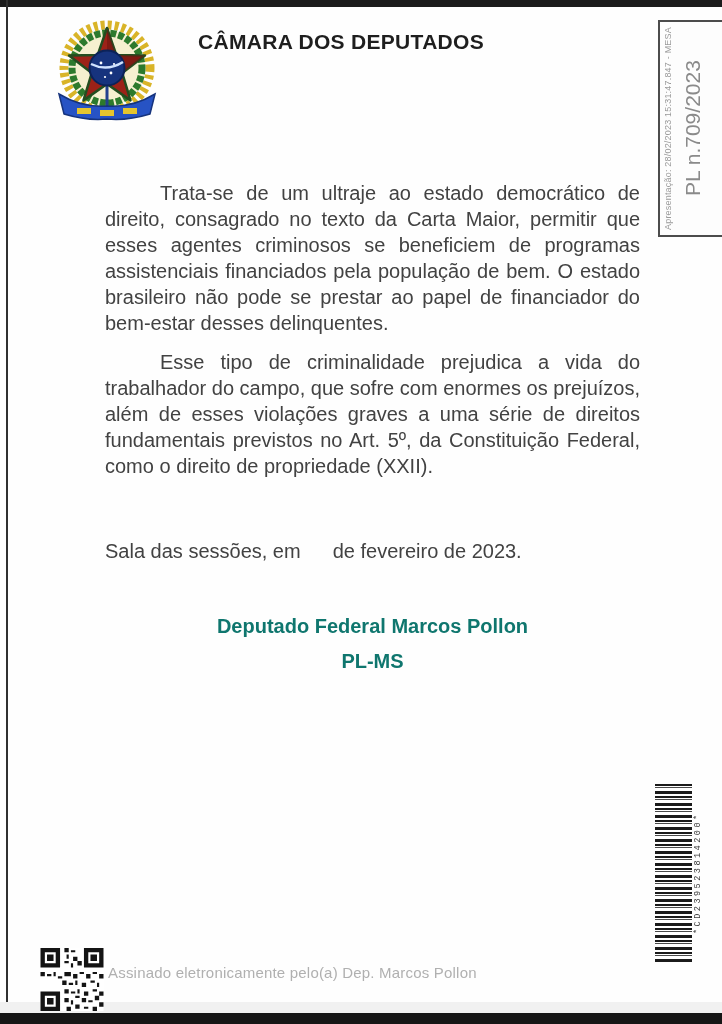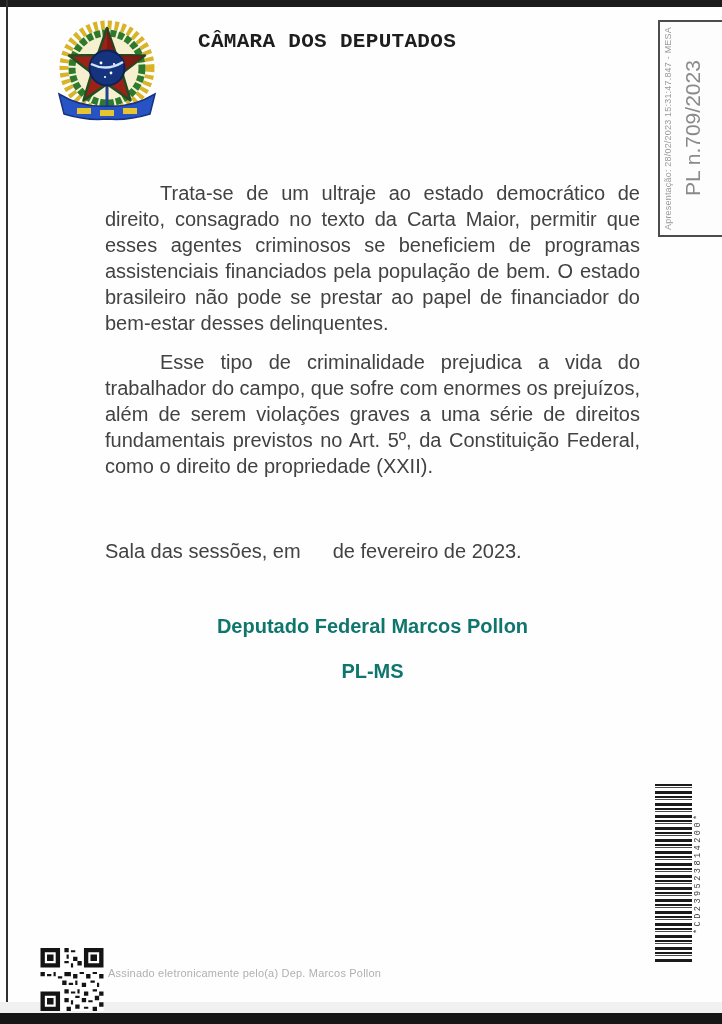--- a/index.html
+++ b/index.html
@@ -18,21 +18,21 @@
   
   .frame-top    { position: absolute; left: 0; top: 0; width: 722px; height: 7px; background: #1c1c1c; }
   .frame-bottom { position: absolute; left: 0; top: 1013px; width: 722px; height: 11px; background: #161616; }
   .frame-left   { position: absolute; left: 6px; top: 0; width: 2px; height: 1024px; background: #303030; }
   .scan-strip   { position: absolute; left: 0; top: 1002px; width: 722px; height: 11px; background: #f1f1f1; }
 
   
   .logo { position: absolute; left: 46px; top: 20px; width: 122px; height: 108px; }
   .header-text {
     position: absolute; left: 198px; top: 28px; width: 450px;
-    font-family: Liberation Mono, monospace;
+    font-family: Liberation Sans, sans-serif;
     font-weight: bold; color: #1e1e1e;
     font-size: 20.5px; line-height: 28px;
   }
   .header-text .org { font-size: 21px; letter-spacing: 0.3px; }
 
   
   .stamp-box {
     position: absolute; left: 658px; top: 20px; width: 64px; height: 217px;
     border: 2px solid #4c4c4c; border-right: none;
     background: #fdfdfd;
@@ -47,21 +47,21 @@
 
   
   .doc-body {
     position: absolute; left: 105px; top: 180px; width: 535px;
     font-size: 20px; line-height: 26px; color: #424242;
   }
   .doc-body p { text-align: justify; text-indent: 55px; margin-bottom: 13px; }
   .date-line { margin-top: 59px; }
   .date-gap { display: inline-block; width: 32px; }
   .signature { margin-top: 49px; text-align: center; font-weight: bold; color: #0f766e; }
-  .signature .party { margin-top: 19px; }
+  .signature .party { margin-top: 9px; }
 
   
   .barcode {
     position: absolute; left: 655px; top: 784px; width: 37px; height: 178px;
     background-image: repeating-linear-gradient(to bottom,
       #1b1b1b 0px, #1b1b1b 2px,
       #ffffff 2px, #ffffff 3px,
       #4a4a4a 3px, #4a4a4a 4px,
       #ffffff 4px, #ffffff 7px,
       #1b1b1b 7px, #1b1b1b 10px,
@@ -72,21 +72,21 @@
     writing-mode: vertical-rl; transform: rotate(180deg);
     font-family: "Liberation Mono", monospace;
     font-size: 8.5px; letter-spacing: 2.5px; color: #3d3d3d;
     text-align: center; white-space: nowrap;
   }
 
   
   .qr { position: absolute; left: 40px; top: 948px; width: 64px; height: 63px; }
   .footer-text {
     position: absolute; left: 108px; top: 964px;
-    font-size: 11px; line-height: 18px; color: #b0b0b0; letter-spacing: 0.2px;
+    font-size: 15px; line-height: 18px; color: #b0b0b0; letter-spacing: 0.2px;
   }
 </style>
 </head>
 <body>
 
 <div class="page">
 
   <div class="frame-top"></div>
   <div class="frame-left"></div>
   <div class="scan-strip"></div>
@@ -122,21 +122,21 @@
     <div class="org">CÂMARA DOS DEPUTADOS</div>
   </div>
 
   <div class="stamp-box">
     <span class="stamp-rotated stamp-presentation">Apresentação: 28/02/2023 15:31:47.847 - MESA</span>
     <span class="stamp-rotated stamp-number">PL n.709/2023</span>
   </div>
 
   <div class="doc-body">
     <p>Trata-se de um ultraje ao estado democrático de direito, consagrado no texto da Carta Maior, permitir que esses agentes criminosos se beneficiem de programas assistenciais financiados pela população de bem. O estado brasileiro não pode se prestar ao papel de financiador do bem-estar desses delinquentes.</p>
-    <p>Esse tipo de criminalidade prejudica a vida do trabalhador do campo, que sofre com enormes os prejuízos, além de serem violações graves a uma série de direitos fundamentais previstos no Art. 5º, da Constituição Federal, como o direito de propriedade (XXII).</p>
+    <p>Esse tipo de criminalidade prejudica a vida do trabalhador do campo, que sofre com enormes os prejuízos, além de esses violações graves a uma série de direitos fundamentais previstos no Art. 5º, da Constituição Federal, como o direito de propriedade (XXII).</p>
 
     <div class="date-line">
       <span>Sala das sessões, em</span><span class="date-gap"></span><span>de fevereiro de 2023.</span>
     </div>
 
     <div class="signature">
       <div class="name">Deputado Federal Marcos Pollon</div>
       <div class="party">PL-MS</div>
     </div>
   </div>

